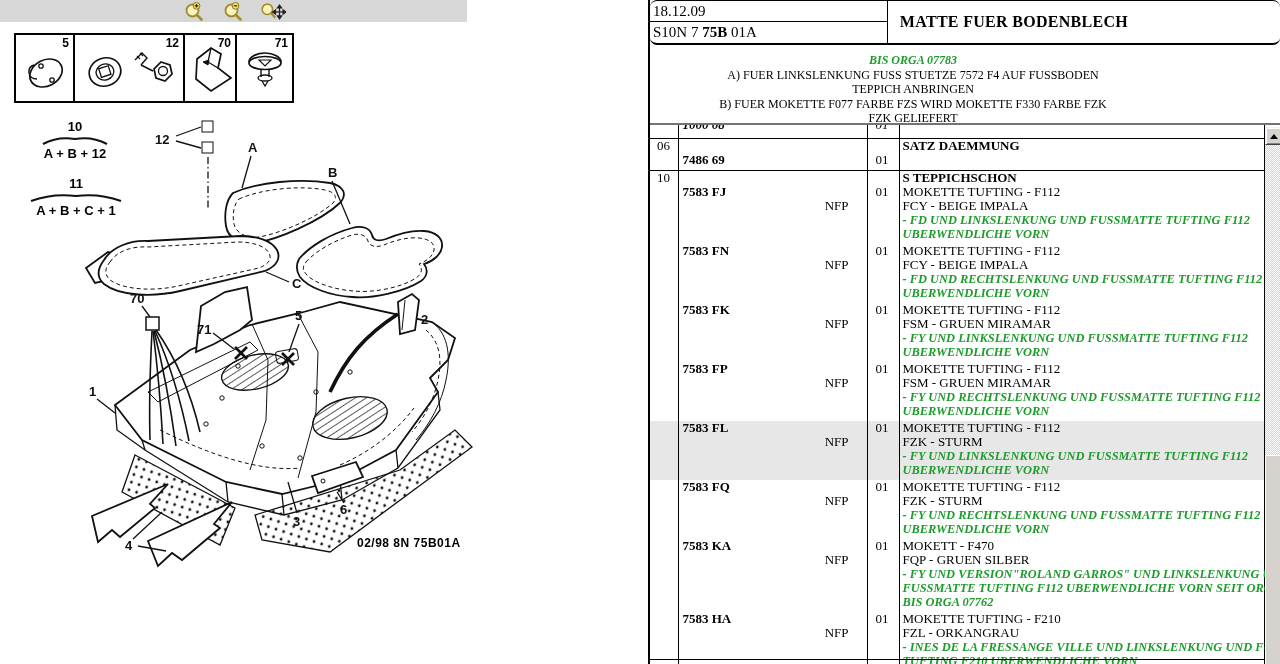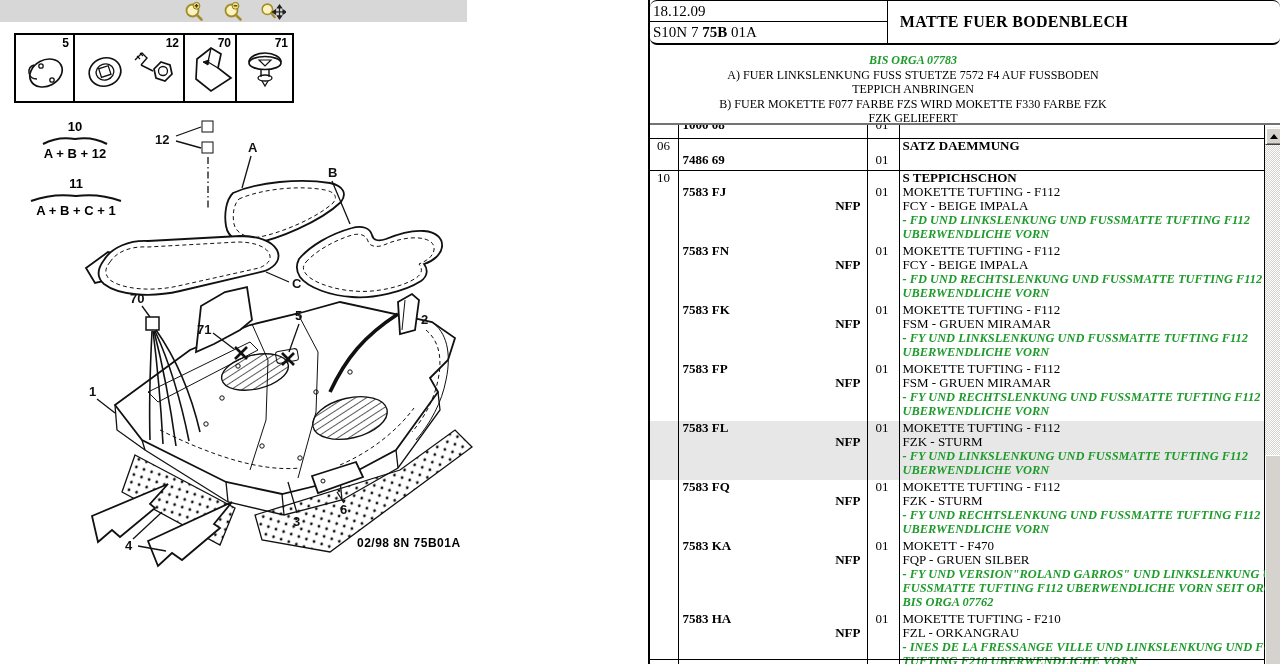--- a/index.html
+++ b/index.html
@@ -49,29 +49,29 @@
   .hdr-title{position:absolute;left:238px;right:0;top:0;height:42px;display:flex;align-items:center;
              justify-content:center;padding-right:140px;font-weight:bold;font-size:16px;letter-spacing:.3px;}
   .rp-notes{position:absolute;left:0;top:45px;width:630px;height:80px;border-bottom:2px solid #737373;
             text-align:center;font-size:12px;line-height:14.5px;padding-top:8px;padding-right:104px;}
   .note-orga{color:var(--green);font-style:italic;font-weight:bold;}
 
   table.parts{position:absolute;left:0;top:125px;width:614px;border-collapse:collapse;table-layout:fixed;
               border-right:1px solid #000;}
   table.parts td{vertical-align:top;padding:0;font-size:13px;line-height:14px;}
   td.c1,td.c2,td.c3{border-right:1px solid #000;}
-  tr.partial td{border-bottom:1px solid #000;}
+  tr.partial td{border-bottom:1px solid #000;font-style:italic;}
   tr.partial .clip{height:13px;overflow:hidden;}
   tr.partial .clip>div{margin-top:-7px;}
   tr.sec-end td{border-bottom:1px solid #000;}
   tr.hl td{background:var(--hl);}
   tr.entry td{padding-bottom:3px;}
   .item{padding-left:7px;}
   .part{font-weight:bold;padding-left:4px;white-space:nowrap;}
-  .nfp{font-weight:bold;text-align:right;padding-right:6px;}
+  .nfp{font-weight:normal;text-align:right;padding-right:18px;}
   .qty{padding-left:8px;}
   .group{font-weight:bold;padding-left:3px;}
   .desc{padding-left:3px;white-space:nowrap;}
   .note{padding-left:3px;color:var(--green);font-style:italic;font-weight:bold;font-size:12.4px;white-space:nowrap;}
 
   .rp-bottomline{position:absolute;left:0;top:659px;width:614px;border-top:1px solid #000;}
 
   
   .scrollbar{position:absolute;left:615px;top:127px;width:17px;height:537px;}
   .sb-up{position:absolute;top:0;left:0;width:17px;height:18px;background:var(--chrome);

